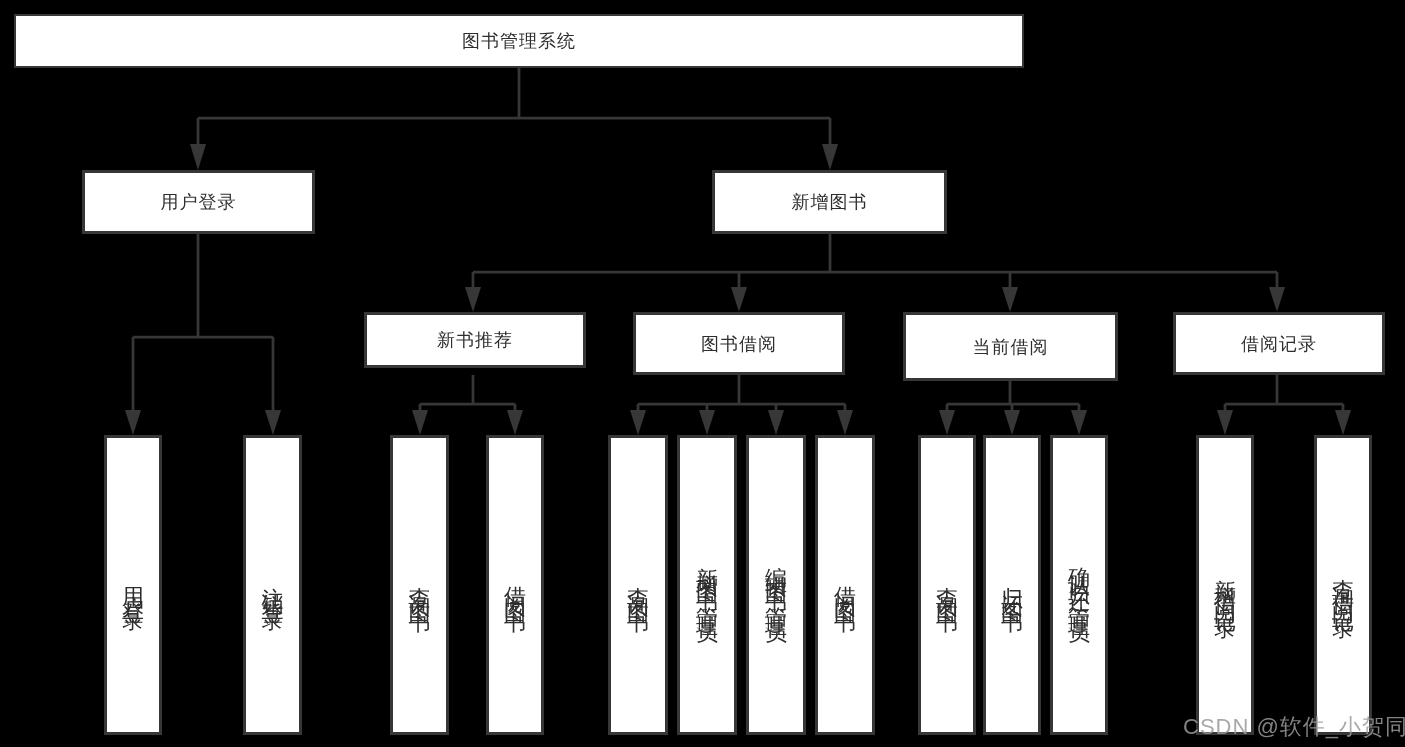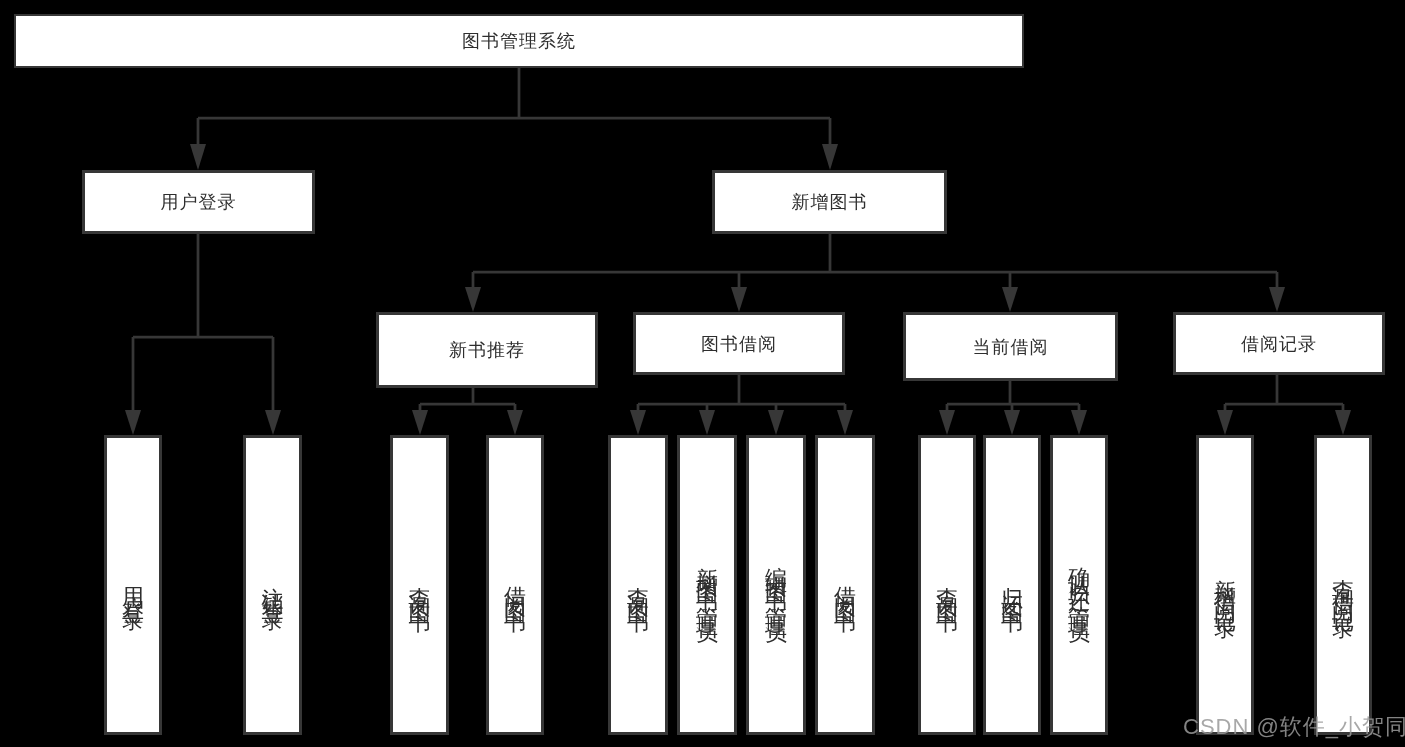--- a/index.html
+++ b/index.html
@@ -93,21 +93,21 @@
     <path class="ln" d="M1343,404 V414"></path>
     <polygon class="ar" points="1217,410 1233,410 1225,435"></polygon>
     <polygon class="ar" points="1335,410 1351,410 1343,435"></polygon>
   </svg>
 
   <div class="box root h" style="left:14px;top:14px;width:1010px;height:54px">图书管理系统</div>
 
   <div class="box h" style="left:82px;top:170px;width:233px;height:64px">用户登录</div>
   <div class="box h" style="left:712px;top:170px;width:235px;height:64px">新增图书</div>
 
-  <div class="box h" style="left:376px;top:312px;width:222px;height:76px">新书推荐</div>
+  <div class="box h" style="left:364px;top:312px;width:222px;height:56px">新书推荐</div>
   <div class="box h" style="left:633px;top:312px;width:212px;height:63px">图书借阅</div>
   <div class="box h" style="left:903px;top:312px;width:215px;height:69px">当前借阅</div>
   <div class="box h" style="left:1173px;top:312px;width:212px;height:63px">借阅记录</div>
 
   <div class="box" style="left:104px;top:435px;width:58px;height:300px">
     <span class="vtext">用户登录</span>
     </div>
   <div class="box" style="left:243px;top:435px;width:59px;height:300px">
     <span class="vtext">注销登录</span>
     </div>

